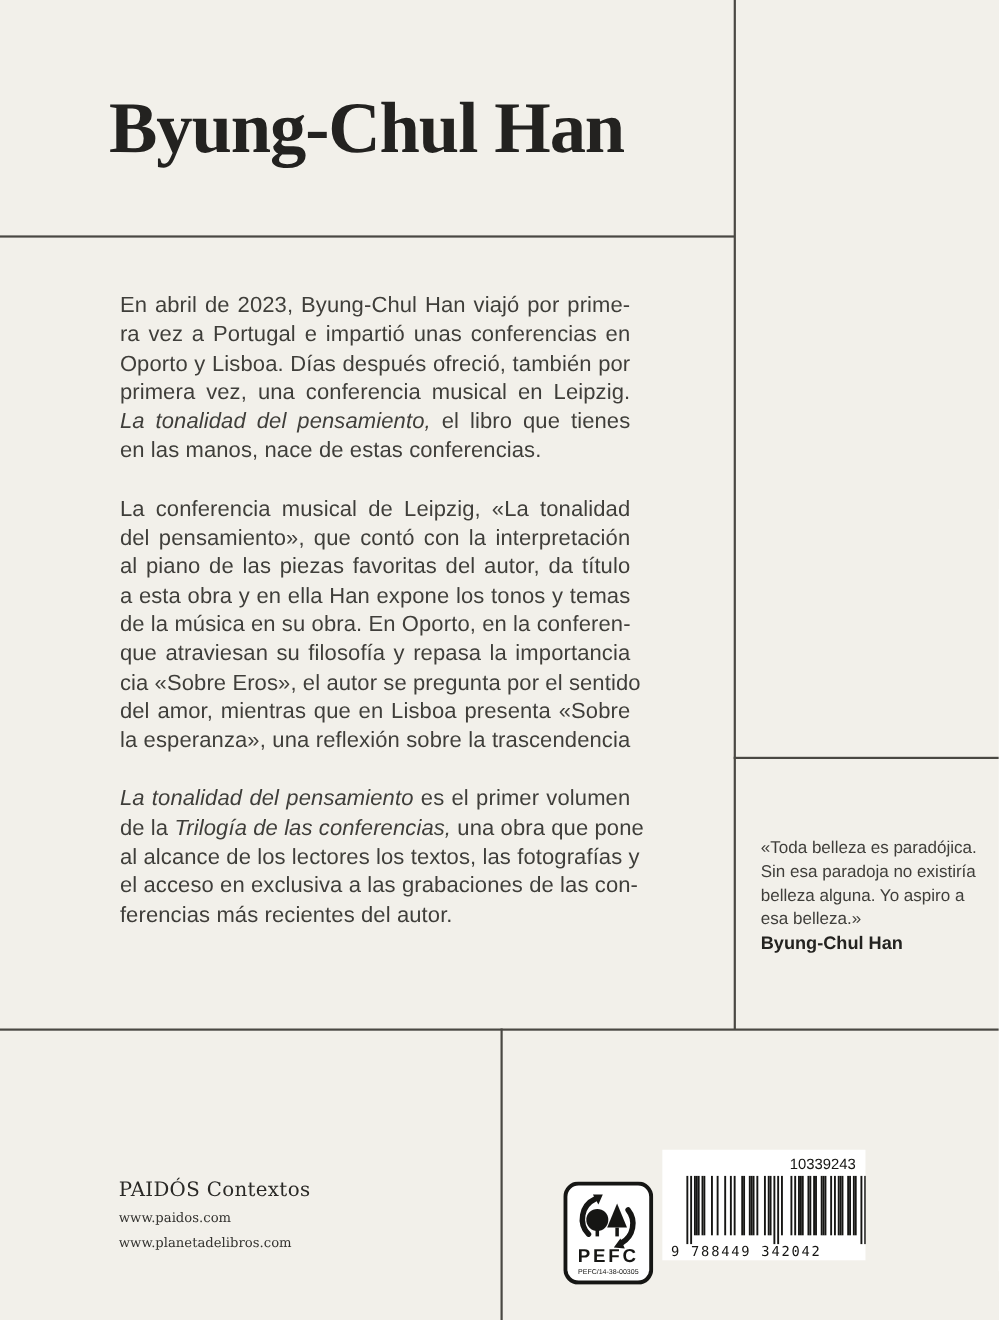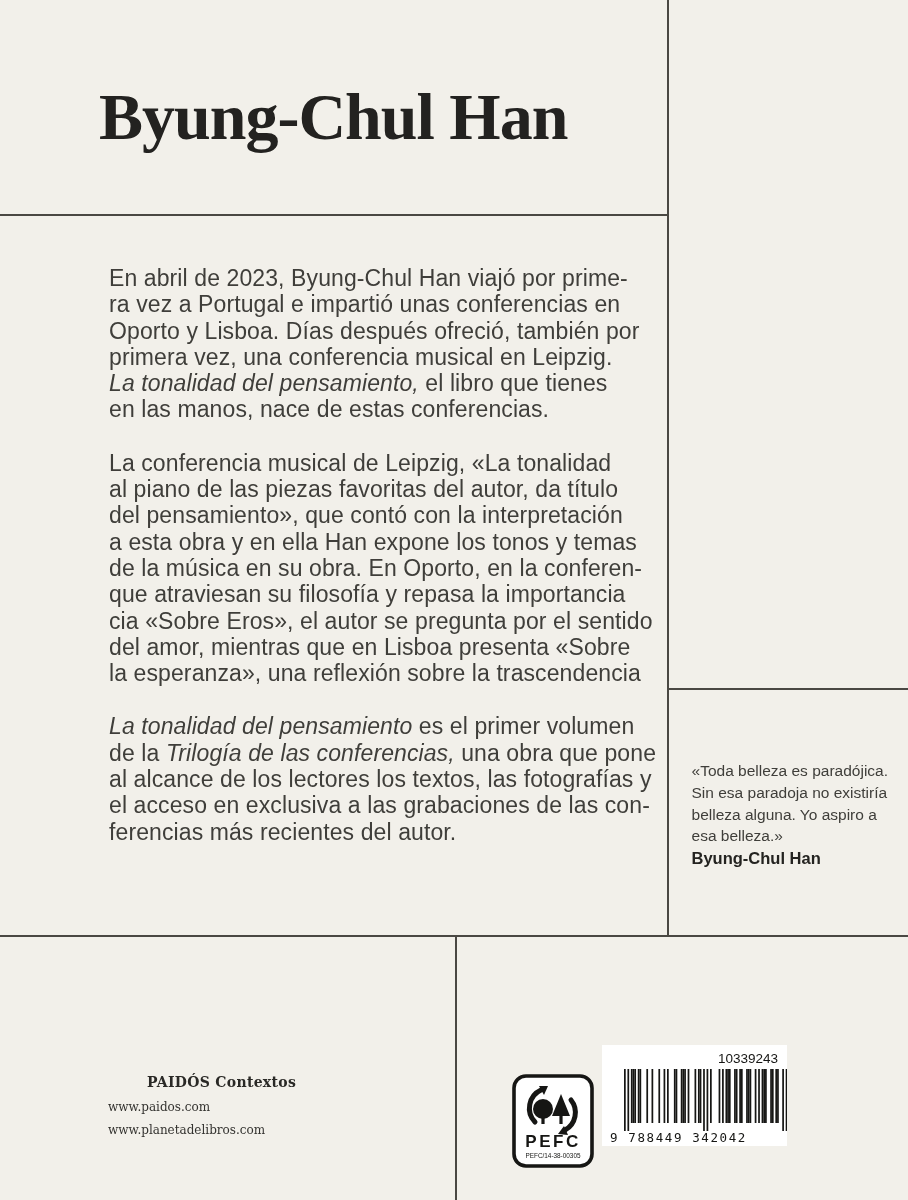--- a/index.html
+++ b/index.html
@@ -32,21 +32,21 @@
     letter-spacing: -1px;
     color: #232220;
     white-space: nowrap;
   }
 
   .synopsis {
     position: absolute;
     left: 109px;
     top: 265px;
     width: 464px;
-    font-size: 23px;
+    font-size: 20px;
     line-height: 26.3px;
     letter-spacing: 0.1px;
   }
   .synopsis .paragraph { margin: 0 0 27px 0; }
   .synopsis .line {
     white-space: nowrap;
     text-align: justify;
     text-align-last: justify;
     overflow: visible;
   }
@@ -70,25 +70,24 @@
   }
 
   .publisher {
     position: absolute;
     left: 108px;
     top: 1068px;
     font-family: "DejaVu Serif", serif;
     color: #2a2926;
   }
   .publisher .imprint {
-    font-weight: bold;
-    font-size: 14px;
+    font-weight: normal;
+    font-size: 18px;
     line-height: 28px;
     letter-spacing: 0.3px;
-    margin-left: 39px;
   }
   .publisher .url {
     font-size: 12px;
     line-height: 22.5px;
     color: #33322f;
   }
 
   .pefc-box { position: absolute; left: 512px; top: 1074px; }
   .barcode-box { position: absolute; left: 602px; top: 1045px; }
 </style>
@@ -109,22 +108,22 @@
       <div class="paragraph">
         <div class="line">En abril de 2023, Byung-Chul Han viajó por prime-</div>
         <div class="line">ra vez a Portugal e impartió unas conferencias en</div>
         <div class="line">Oporto y Lisboa. Días después ofreció, también por</div>
         <div class="line">primera vez, una conferencia musical en Leipzig.</div>
         <div class="line"><em>La tonalidad del pensamiento,</em> el libro que tienes</div>
         <div class="line last">en las manos, nace de estas conferencias.</div>
       </div>
       <div class="paragraph">
         <div class="line">La conferencia musical de Leipzig, «La tonalidad</div>
+        <div class="line">del pensamiento», que contó con la interpretación</div>
         <div class="line">al piano de las piezas favoritas del autor, da título</div>
-        <div class="line">del pensamiento», que contó con la interpretación</div>
         <div class="line">a esta obra y en ella Han expone los tonos y temas</div>
         <div class="line">de la música en su obra. En Oporto, en la conferen-</div>
         <div class="line">que atraviesan su filosofía y repasa la importancia</div>
         <div class="line">cia «Sobre Eros», el autor se pregunta por el sentido</div>
         <div class="line">del amor, mientras que en Lisboa presenta «Sobre</div>
         <div class="line">la esperanza», una reflexión sobre la trascendencia</div>
       </div>
       <div class="paragraph">
         <div class="line"><em>La tonalidad del pensamiento</em> es el primer volumen</div>
         <div class="line">de la <em>Trilogía de las conferencias,</em> una obra que pone</div>

